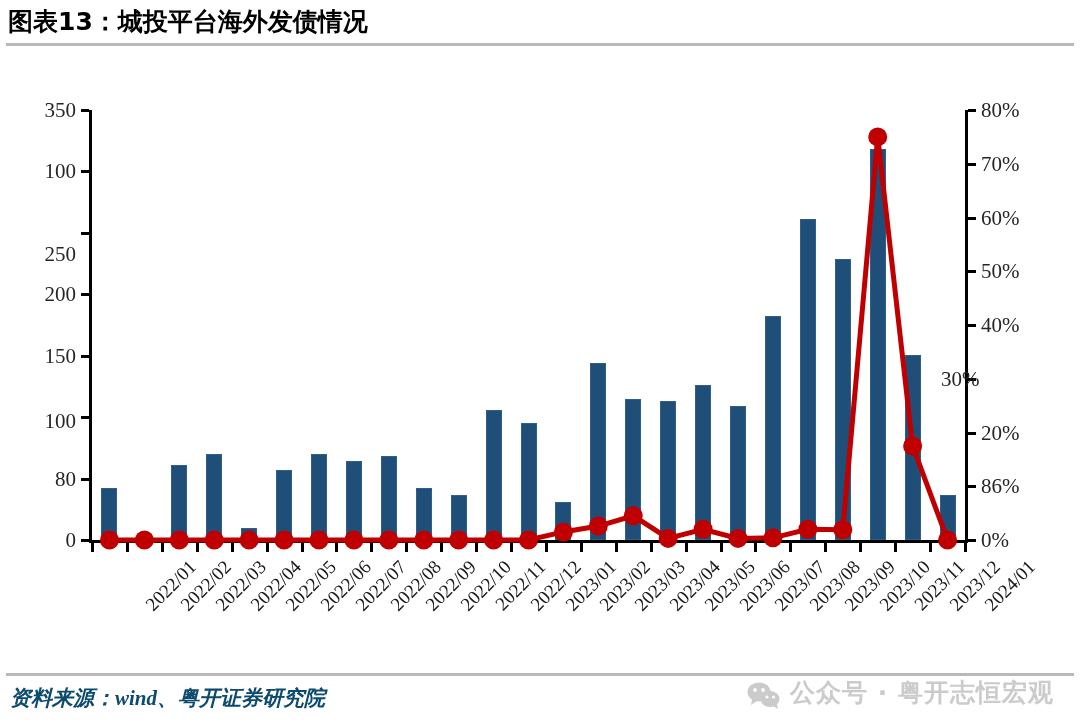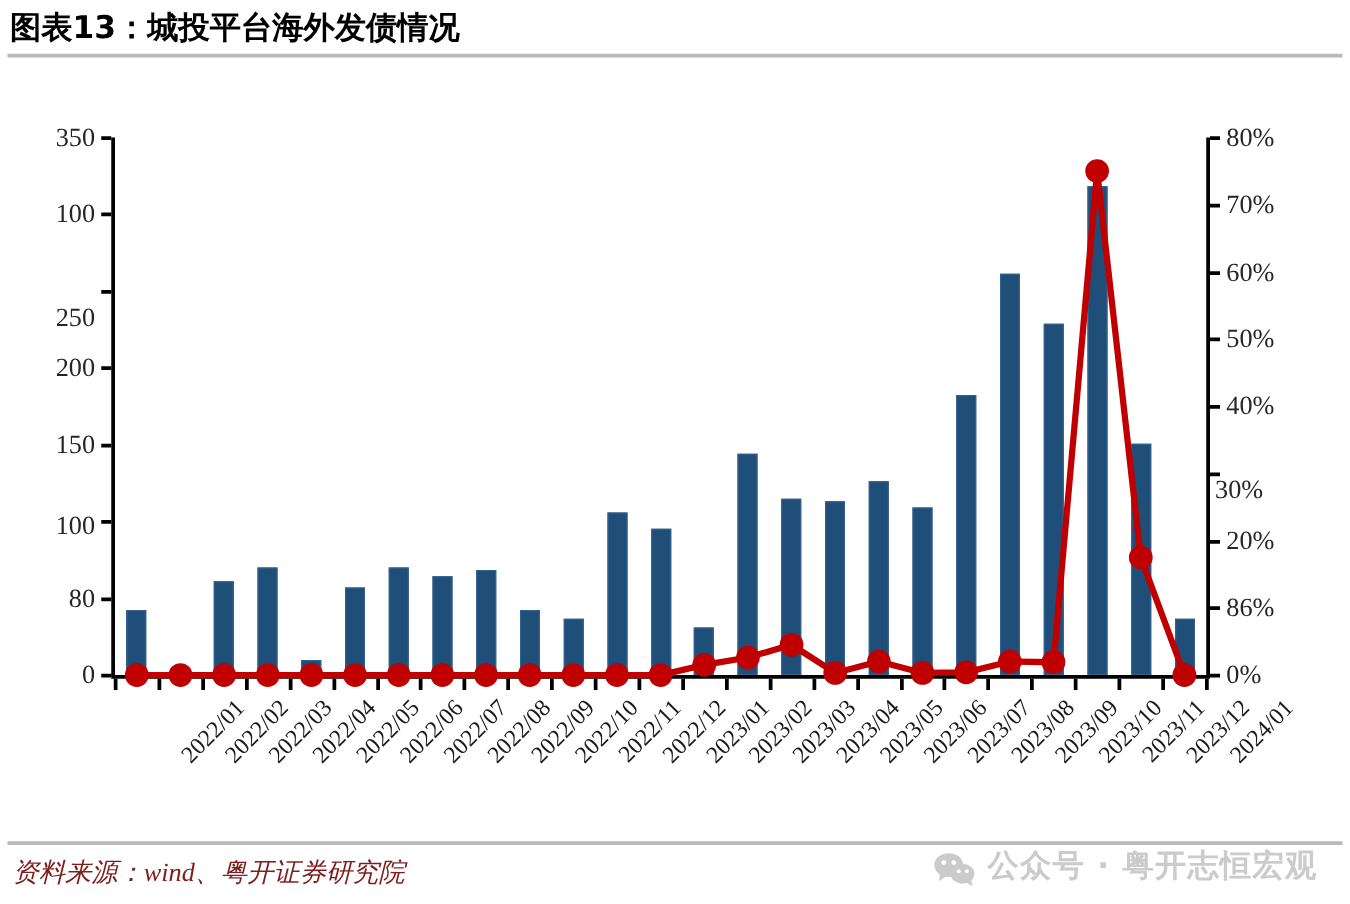--- a/index.html
+++ b/index.html
@@ -87,23 +87,24 @@
     font-size:21px; color:#1a1a1a; white-space:nowrap;
   }
 
   
   #footer-rule {
     position:absolute; left:6px; top:673px; width:1068px; height:3px;
     background:#b9b9b9;
   }
   #source-text {
     position:absolute; left:10px; top:684px;
-    font-size:21px; font-style:italic; color:#7f1d1d;
+    font-size:21px; font-style:italic; color:#0c4a6e;
     font-family:"Liberation Serif","DejaVu Serif",serif;
     white-space:nowrap;
+    font-weight:bold;
   }
   #watermark {
     position:absolute; right:26px; top:676px;
     display:flex; align-items:flex-end;
     color:#c9c9c9; opacity:0.95;
   }
   #watermark .wm-text {
     font-family:"DejaVu Sans","Liberation Sans",sans-serif;
     font-size:25px; font-weight:bold; color:#c9c9c9;
     white-space:nowrap; letter-spacing:1px;
@@ -142,21 +143,21 @@
       <div class="ylabel-l" style="left: -74px; top: 61.4286px;">100</div>
       <div class="tickmark-l" style="left:-11px;top:-1px;"></div>
       <div class="ylabel-l" style="left: -74px; top: 0px;">350</div>
       <div class="tickmark-r" style="left:876px;top:429px;"></div>
       <div class="ylabel-r" style="left: 889px; top: 430px;">0%</div>
       <div class="tickmark-r" style="left:876px;top:375.25px;"></div>
       <div class="ylabel-r" style="left: 889px; top: 376.25px;">86%</div>
       <div class="tickmark-r" style="left:876px;top:321.5px;"></div>
       <div class="ylabel-r" style="left: 889px; top: 322.5px;">20%</div>
       <div class="tickmark-r" style="left:876px;top:267.75px;"></div>
-      <div class="ylabel-r" style="left: 880px; top: 268.75px; margin-top: 13px;">30%</div>
+      <div class="ylabel-r" style="left: 849px; top: 268.75px;">30%</div>
       <div class="tickmark-r" style="left:876px;top:214px;"></div>
       <div class="ylabel-r" style="left: 889px; top: 215px;">40%</div>
       <div class="tickmark-r" style="left:876px;top:160.25px;"></div>
       <div class="ylabel-r" style="left: 889px; top: 161.25px;">50%</div>
       <div class="tickmark-r" style="left:876px;top:106.5px;"></div>
       <div class="ylabel-r" style="left: 889px; top: 107.5px;">60%</div>
       <div class="tickmark-r" style="left:876px;top:52.75px;"></div>
       <div class="ylabel-r" style="left: 889px; top: 53.75px;">70%</div>
       <div class="tickmark-r" style="left:876px;top:-1px;"></div>
       <div class="ylabel-r" style="left: 889px; top: 0px;">80%</div>

